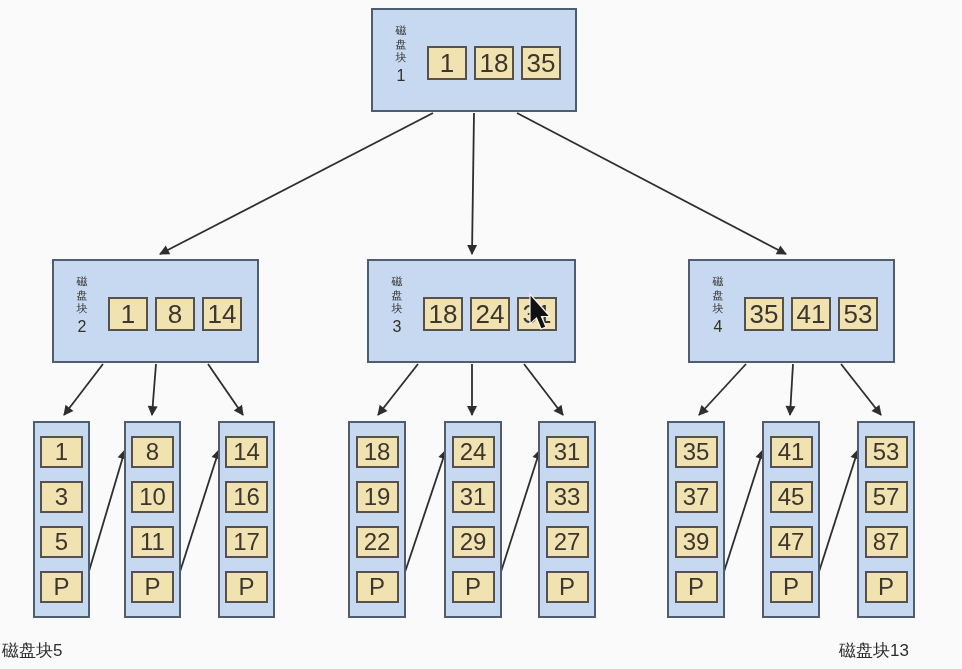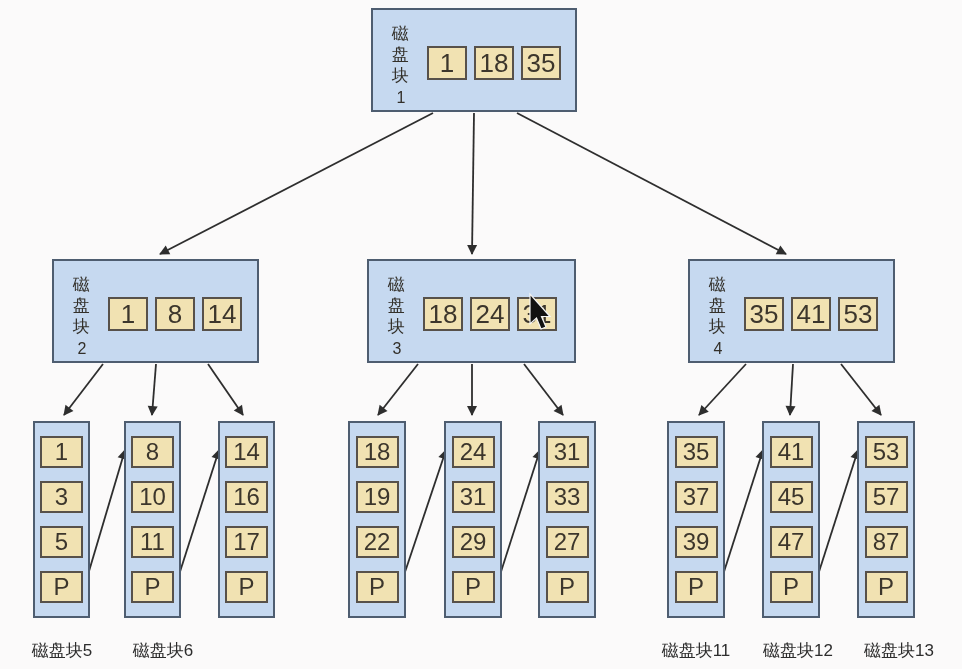--- a/index.html
+++ b/index.html
@@ -17,22 +17,22 @@
     display:flex; flex-direction:row; align-items:center;
   }
   .vlabel {
     align-self:flex-start;
     margin:14px 0 0 17px;
     width:22px;
     display:flex; flex-direction:column; align-items:center;
     color:#33302a;
   }
   .vtext {
-    width:1.1em; font-size:17px; line-height:1.23;
-    word-break:break-all; 
+    width:1.1em; font-size:11px; line-height:1.23;
+    word-break:break-all; text-align:center;
   }
   .vnum { font-size:16px; line-height:1.2; margin-top:1px; }
   .keys { display:flex; gap:7px; margin-left:15px; margin-top:6px; }
   .cell {
     width:40px; height:34px;
     background:#f1e2b2; border:2px solid #57514a;
     display:flex; align-items:center; justify-content:center;
     font-size:26px; color:#3c362c;
   }
   
@@ -44,21 +44,21 @@
   }
   .lcell {
     width:43px; height:32px;
     background:#f1e2b2; border:2px solid #57514a;
     display:flex; align-items:center; justify-content:center;
     font-size:24px; color:#3c362c;
   }
   .leaf-label {
     position:absolute; top:639px; width:120px;
     transform:translateX(-50%);
-    text-align:center; font-size:17px; color:#2d2d2d;
+    font-size:17px; color:#2d2d2d;
     white-space:nowrap;
   }
   #arrows { position:absolute; left:0; top:0; pointer-events:none; }
   #cursor { position:absolute; left:0; top:0; pointer-events:none; }
 </style>
 </head>
 <body>
 
 <div id="stage">
 
@@ -191,23 +191,20 @@
     <div class="lcell">P</div>
   </div>
   <div class="leaf" style="left:857px; width:58px;">
     <div class="lcell">53</div>
     <div class="lcell">57</div>
     <div class="lcell">87</div>
     <div class="lcell">P</div>
   </div>
 
   <div class="leaf-label" style="left:62px;">磁盘块5</div>
-  <div class="leaf-label" style="left:163px;">磁盘块6</div>
   <div class="leaf-label" style="left:580px;margin-top:40px;">磁盘块10</div>
-  <div class="leaf-label" style="left:696px;">磁盘块11</div>
-  <div class="leaf-label" style="left:798px;">磁盘块12</div>
   <div class="leaf-label" style="left:899px;">磁盘块13</div>
 
   <svg id="cursor" width="962" height="669" viewBox="0 0 962 669">
     <polygon points="530,294 530,324 536.5,318 541,329 546,327 541.5,316.5 550,316.5" fill="#111111" stroke="#f5f5f5" stroke-width="1.2"></polygon>
   </svg>
 
 </div>
 
 </body></html>

